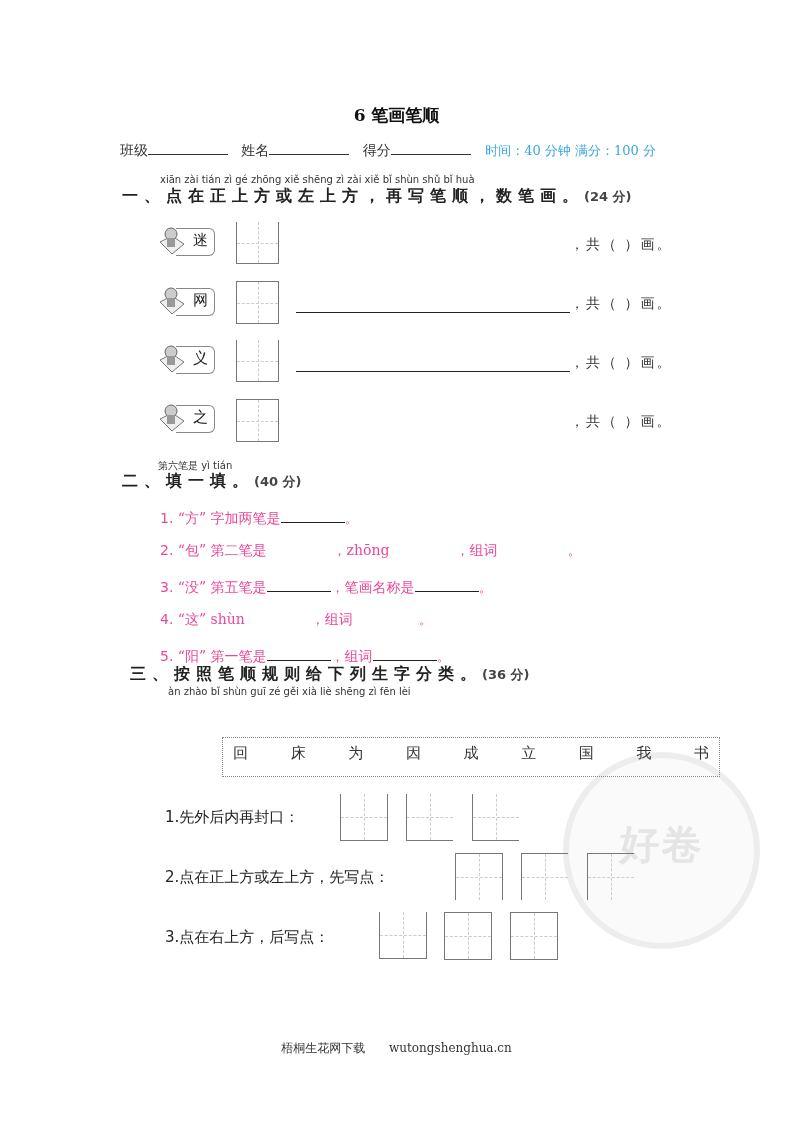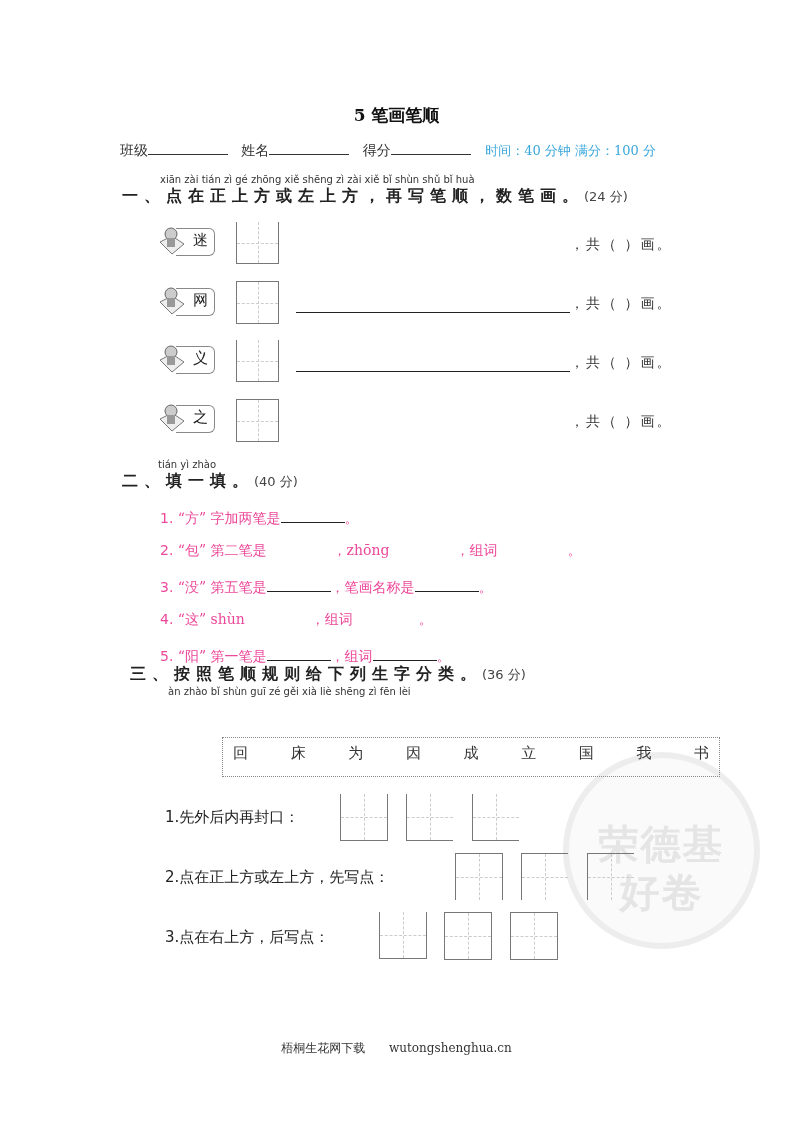--- a/index.html
+++ b/index.html
@@ -5,21 +5,21 @@
   html, body { margin:0; padding:0; background:#fff; }
   body { width:793px; height:1122px; position:relative; overflow:hidden;
          font-family:"DejaVu Serif", serif; color:#222; }
   .abs { position:absolute; }
   .title { left:0; width:793px; top:104px; text-align:center; font-size:17px; font-weight:bold; color:#111; }
   .info { top:140px; left:120px; font-size:14px; color:#333; white-space:nowrap;text-align:right; }
   .info .blank { display:inline-block; border-bottom:1px solid #333; height:14px; vertical-align:baseline; }
   .info .time { color:#3aa7dc; font-size:13px; margin-left:10px; }
   .pinyin { font-family:"DejaVu Sans", sans-serif; font-size:10px; color:#333; white-space:nowrap; }
   .sec { font-family:"DejaVu Sans", sans-serif; font-size:16px; font-weight:bold; color:#222; white-space:nowrap; letter-spacing:6px; }
-  .sec .score { font-weight:normal; font-size:13px; letter-spacing:0; color:#444; }
+  .sec .score { font-weight:bold; font-size:13px; letter-spacing:0; color:#444; }
   .badge { width:58px; height:32px; }
   .badge .tag { position:absolute; left:18px; top:4px; width:38px; height:26px; border:1px solid #888; border-radius:0 6px 6px 0; border-left:none; background:#fff; }
   .badge .char { position:absolute; left:35px; top:7px; font-size:15px; color:#222; }
   .badge .mascot { position:absolute; left:0; top:0; width:30px; height:32px; }
   .grid { border:1px solid #777; background:
       linear-gradient(#bbb,#bbb) center/100% 1px no-repeat; }
   .grid::before { content:""; position:absolute; left:50%; top:0; bottom:0; border-left:1px dashed #ccc; }
   .grid::after { content:""; position:absolute; top:50%; left:0; right:0; border-top:1px dashed #ccc; }
   .grid { background:none; }
   .open-top { border-top:none; }
@@ -36,21 +36,21 @@
   .sub { font-size:15px; color:#222; white-space:nowrap; }
   .sub .num { font-family:"DejaVu Sans", sans-serif; }
   .footer { top:1040px; left:0; width:793px; text-align:center; font-size:12px; color:#333; }
   .footer span { margin:0 10px; }
   .watermark { left:563px; top:752px; width:185px; height:185px; border-radius:50%; border:6px solid rgba(200,200,200,0.25); background:rgba(230,230,230,0.18); }
   .watermark .wm-text { position:absolute; left:0; right:0; top:62px; text-align:center; font-size:40px; font-weight:bold; color:rgba(190,190,190,0.35); letter-spacing:2px; line-height:48px; }
 </style>
 </head>
 <body>
 
-<div class="abs title">5  笔画笔顺</div>
+<div class="abs title">6  笔画笔顺</div>
 
 <div class="abs info">
   <span>班级</span><span class="blank" style="width:80px"></span>
   &nbsp;&nbsp;<span>姓名</span><span class="blank" style="width:80px"></span>
   &nbsp;&nbsp;<span>得分</span><span class="blank" style="width:80px"></span>
   <span class="time">时间：40 分钟  满分：100 分</span>
 </div>
 
 <div class="abs pinyin" style="left:160px;top:174px">xiān zài tián  zì  gé zhōng xiě shēng  zì      zài xiě  bǐ shùn     shǔ  bǐ  huà</div>
 <div class="abs sec" style="left:122px;top:186px">
@@ -100,21 +100,21 @@
   <svg class="mascot" viewBox="0 0 30 32">
       <path d="M2 18 L14 12 L26 20 L14 30 Z" fill="#eee" stroke="#777" stroke-width="1"></path>
       <circle cx="13" cy="10" r="6" fill="#ccc" stroke="#666"></circle>
       <rect x="9" y="14" width="8" height="9" fill="#999"></rect>
     </svg>
   <span class="char">之</span>
 </div>
 <div class="abs grid" style="left:236px;top:399px;width:41px;height:41px"></div>
 <div class="abs tail" style="left:570px;top:413px">，共（      ）画。</div>
 
-<div class="abs pinyin" style="left:158px;top:459px">tián  yì  zhào</div>
+<div class="abs pinyin" style="left:158px;top:459px">第六笔是  yì  tián</div>
 <div class="abs sec" style="left:122px;top:471px">
   <span>二、填一填。</span><span class="score">(40 分)</span>
 </div>
 
 <div class="abs q" style="left:160px;top:508px">
   <span class="num">1.</span>
   <span>“方” 字加两笔是</span><span class="u" style="width:64px"></span><span>。</span>
 </div>
 <div class="abs q" style="left:160px;top:542px">
   <span class="num">2.</span>
@@ -133,21 +133,20 @@
   <span>“阳” 第一笔是</span><span class="u" style="width:64px"></span><span>，组词</span><span class="u" style="width:64px"></span><span>。</span>
 </div>
 
 <div class="abs pinyin" style="left:168px;top:686px">àn zhào  bǐ  shùn guī  zé  gěi xià  liè shēng  zì  fēn lèi</div>
 <div class="abs sec" style="left:130px;top:664px">
   <span>三、按照笔顺规则给下列生字分类。</span><span class="score">(36 分)</span>
 </div>
 
 <div class="abs watermark">
   <div class="wm-text">
-      <div>荣德基</div>
       <div>好卷</div>
     </div>
 </div>
 
 <div class="abs charbox">
   <div class="chars">
     <span>回</span>
     <span>床</span>
     <span>为</span>
     <span>因</span>

